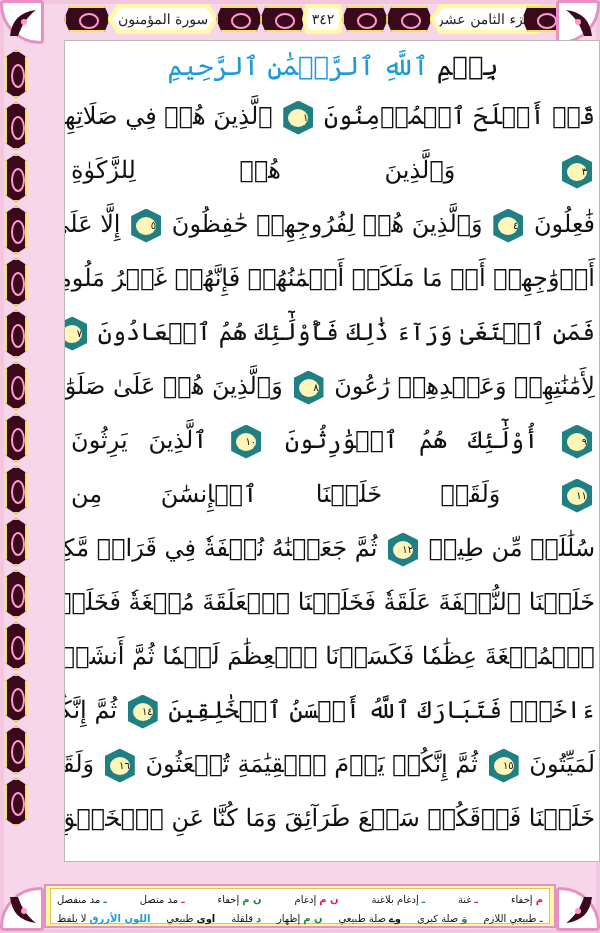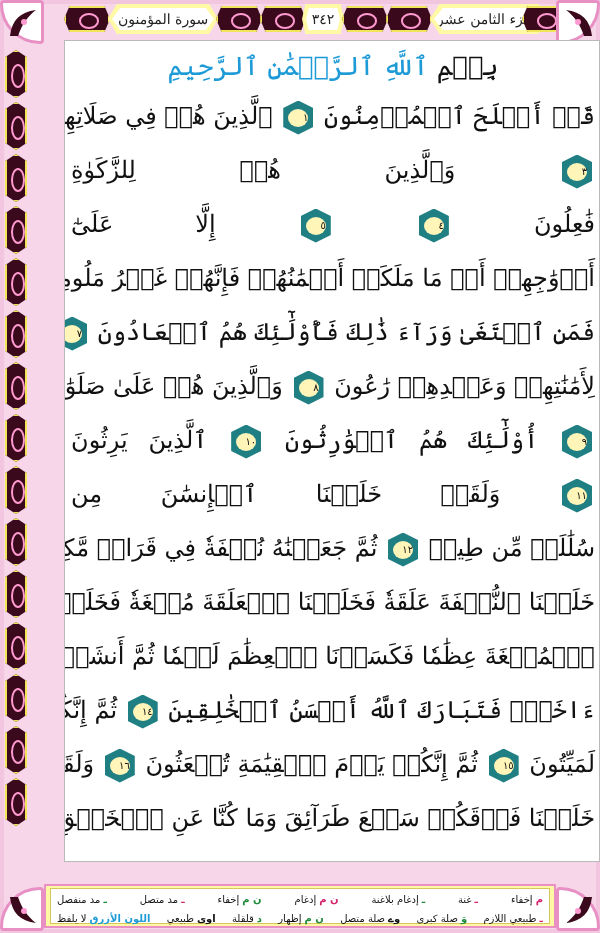--- a/index.html
+++ b/index.html
@@ -190,20 +190,21 @@
     <span>ٱلَّذِينَ هُمۡ فِي صَلَاتِهِمۡ خَٰشِعُونَ</span>
     
   </div>
   <div class="line" style="top:104px">
     <span class="ayah-marker"><span class="shape"></span><span class="core">٣</span></span>
     <span>وَٱلَّذِينَ هُمۡ لِلزَّكَوٰةِ</span>
   </div>
   <div class="line" style="top:158px">
     <span>فَٰعِلُونَ</span>
     <span class="ayah-marker"><span class="shape"></span><span class="core">٤</span></span>
+    <span>وَٱلَّذِينَ هُمۡ لِفُرُوجِهِمۡ حَٰفِظُونَ</span>
     <span class="ayah-marker"><span class="shape"></span><span class="core">٥</span></span>
     <span>إِلَّا عَلَىٰٓ</span>
   </div>
   <div class="line" style="top:212px">
     <span>أَزۡوَٰجِهِمۡ أَوۡ مَا مَلَكَتۡ أَيۡمَٰنُهُمۡ فَإِنَّهُمۡ غَيۡرُ مَلُومِينَ</span>
     
   </div>
   <div class="line" style="top:266px">
     <span>فَمَنِ ٱبۡتَغَىٰ وَرَآءَ ذَٰلِكَ فَأُوْلَٰٓئِكَ هُمُ ٱلۡعَادُونَ</span>
     <span class="ayah-marker"><span class="shape"></span><span class="core">٧</span></span>
@@ -291,21 +292,21 @@
       <span class="legend-item">
           <span class="legend-mark red">ـ</span>
           <span>طبيعي اللازم</span>
         </span>
       <span class="legend-item">
           <span class="legend-mark green">وَ</span>
           <span>صلة كبرى</span>
         </span>
       <span class="legend-item">
           <span class="legend-mark">وے</span>
-          <span>صلة متصل</span>
+          <span>صلة طبيعي</span>
         </span>
       <span class="legend-item">
           <span class="legend-mark green">ن م</span>
           <span>إظهار</span>
         </span>
       <span class="legend-item">
           <span class="legend-mark green">د</span>
           <span>قلقلة</span>
         </span>
       <span class="legend-item">

